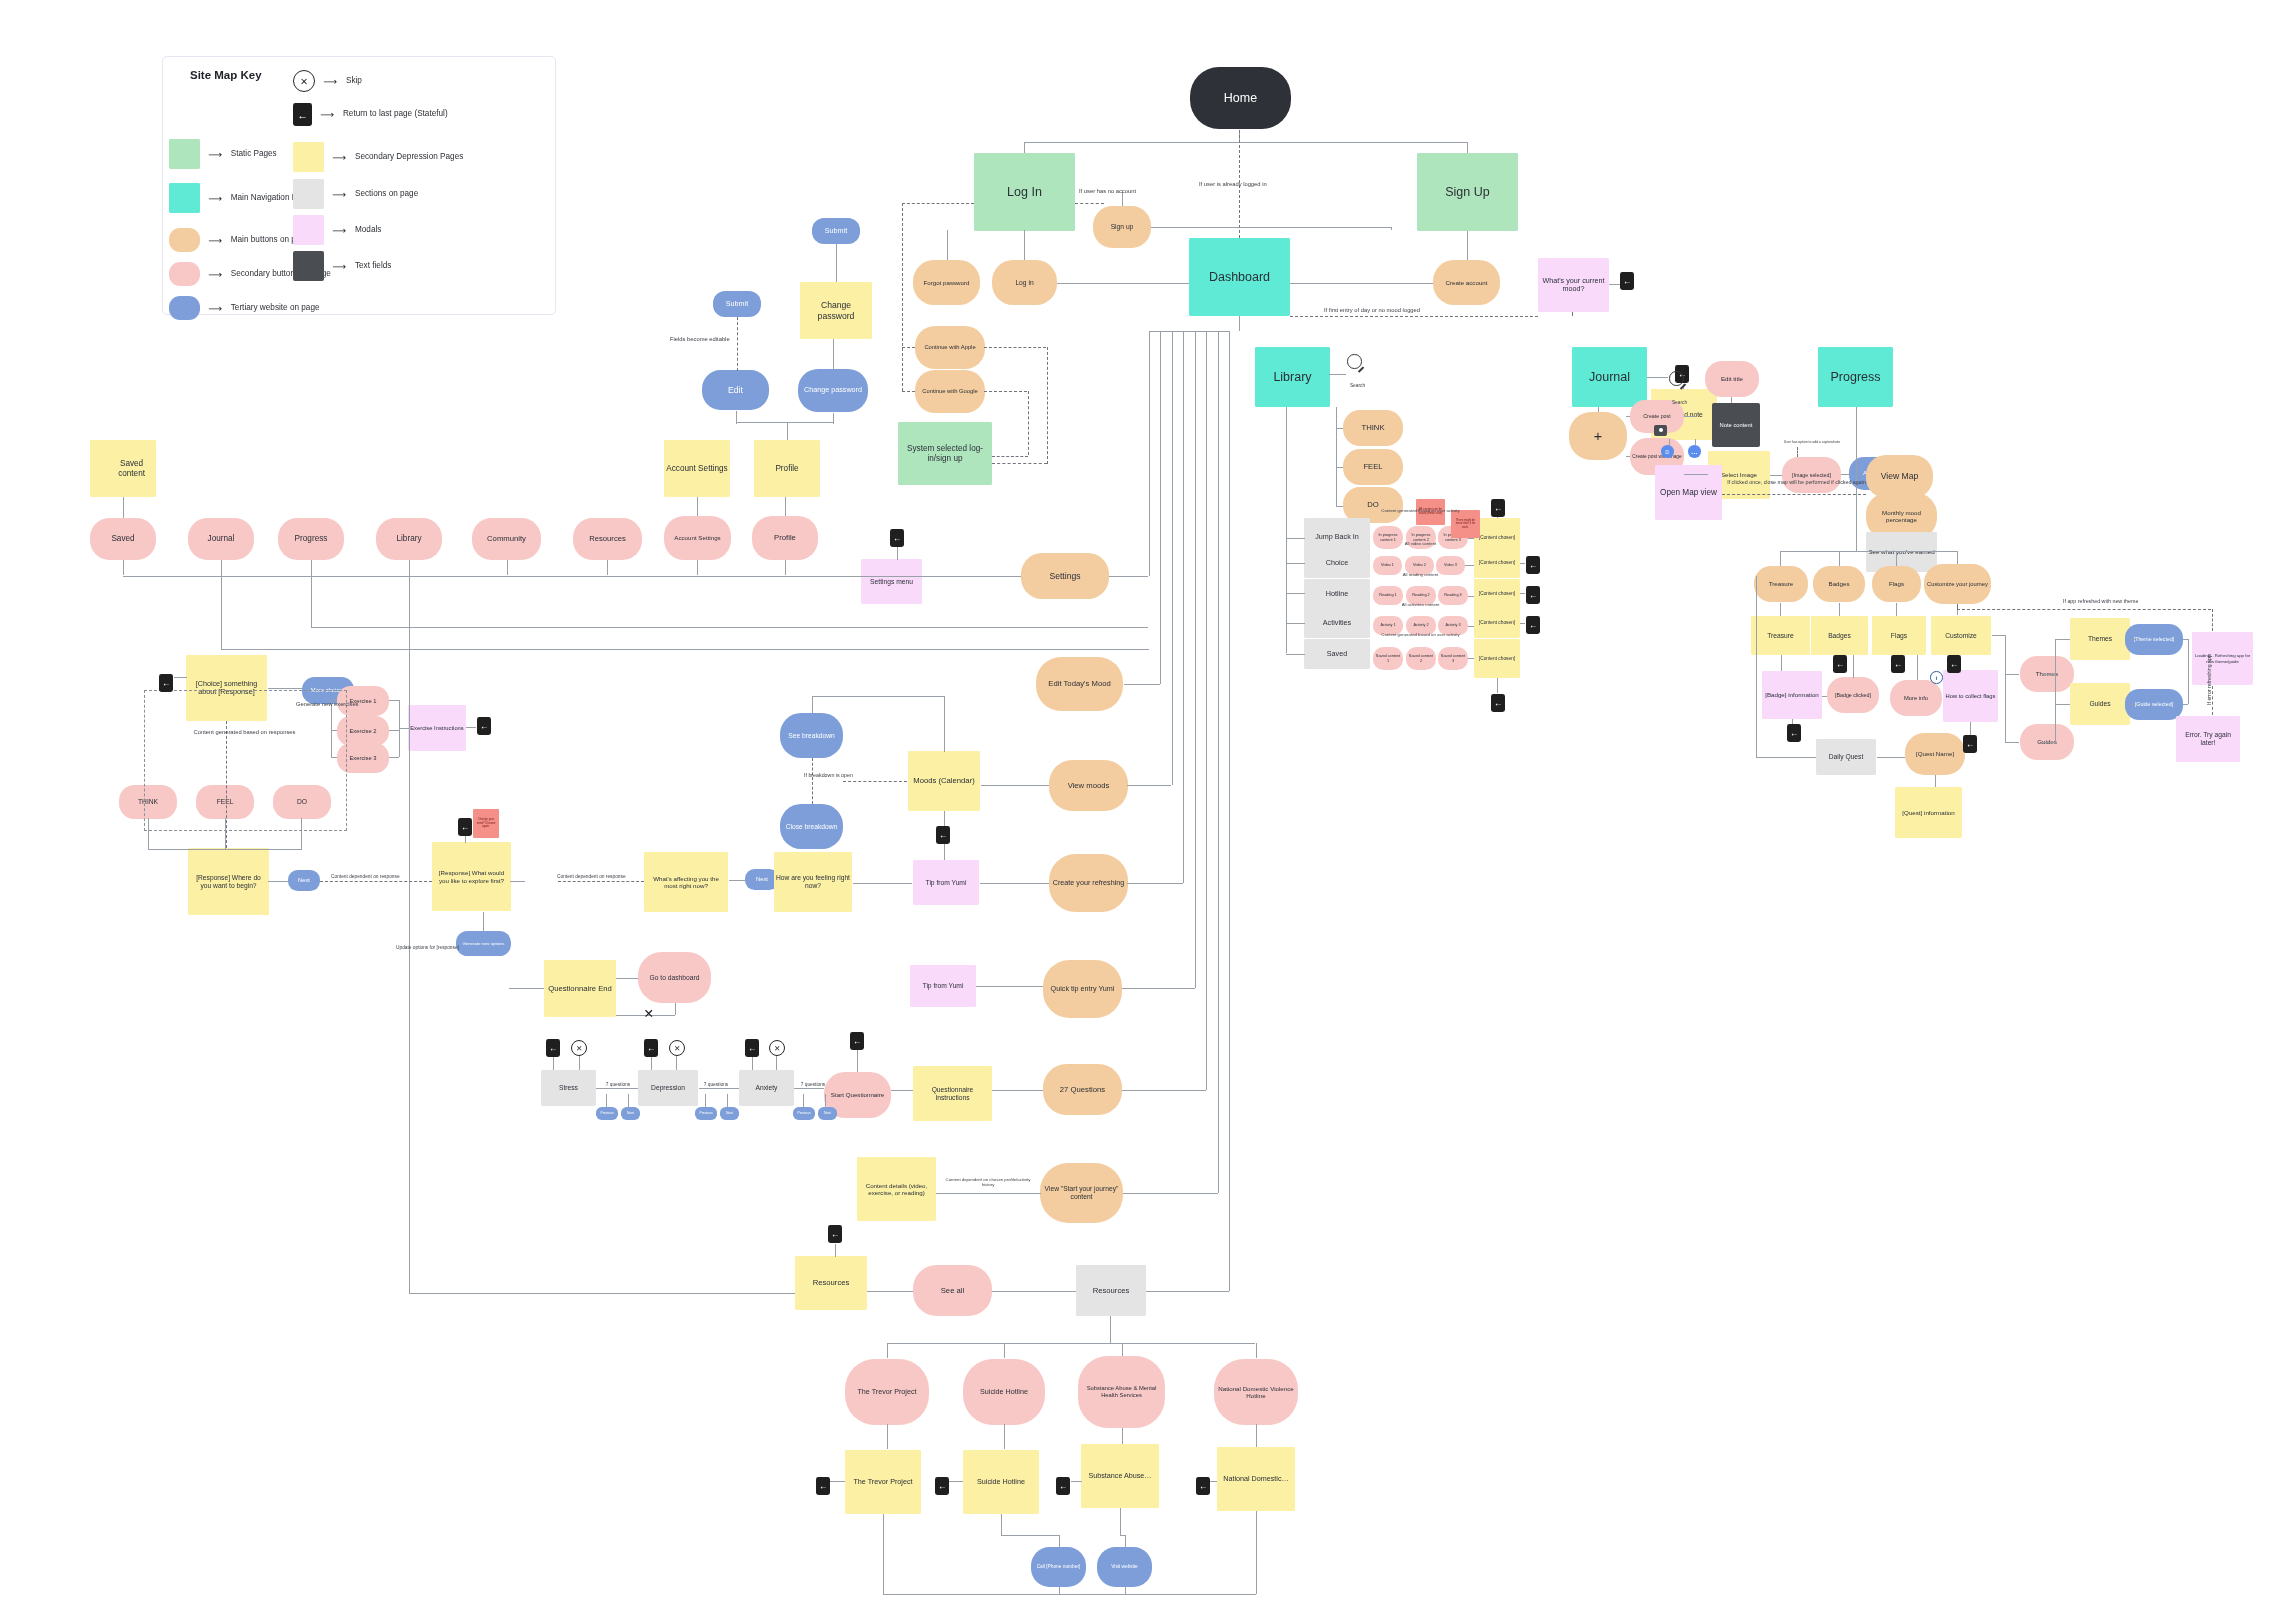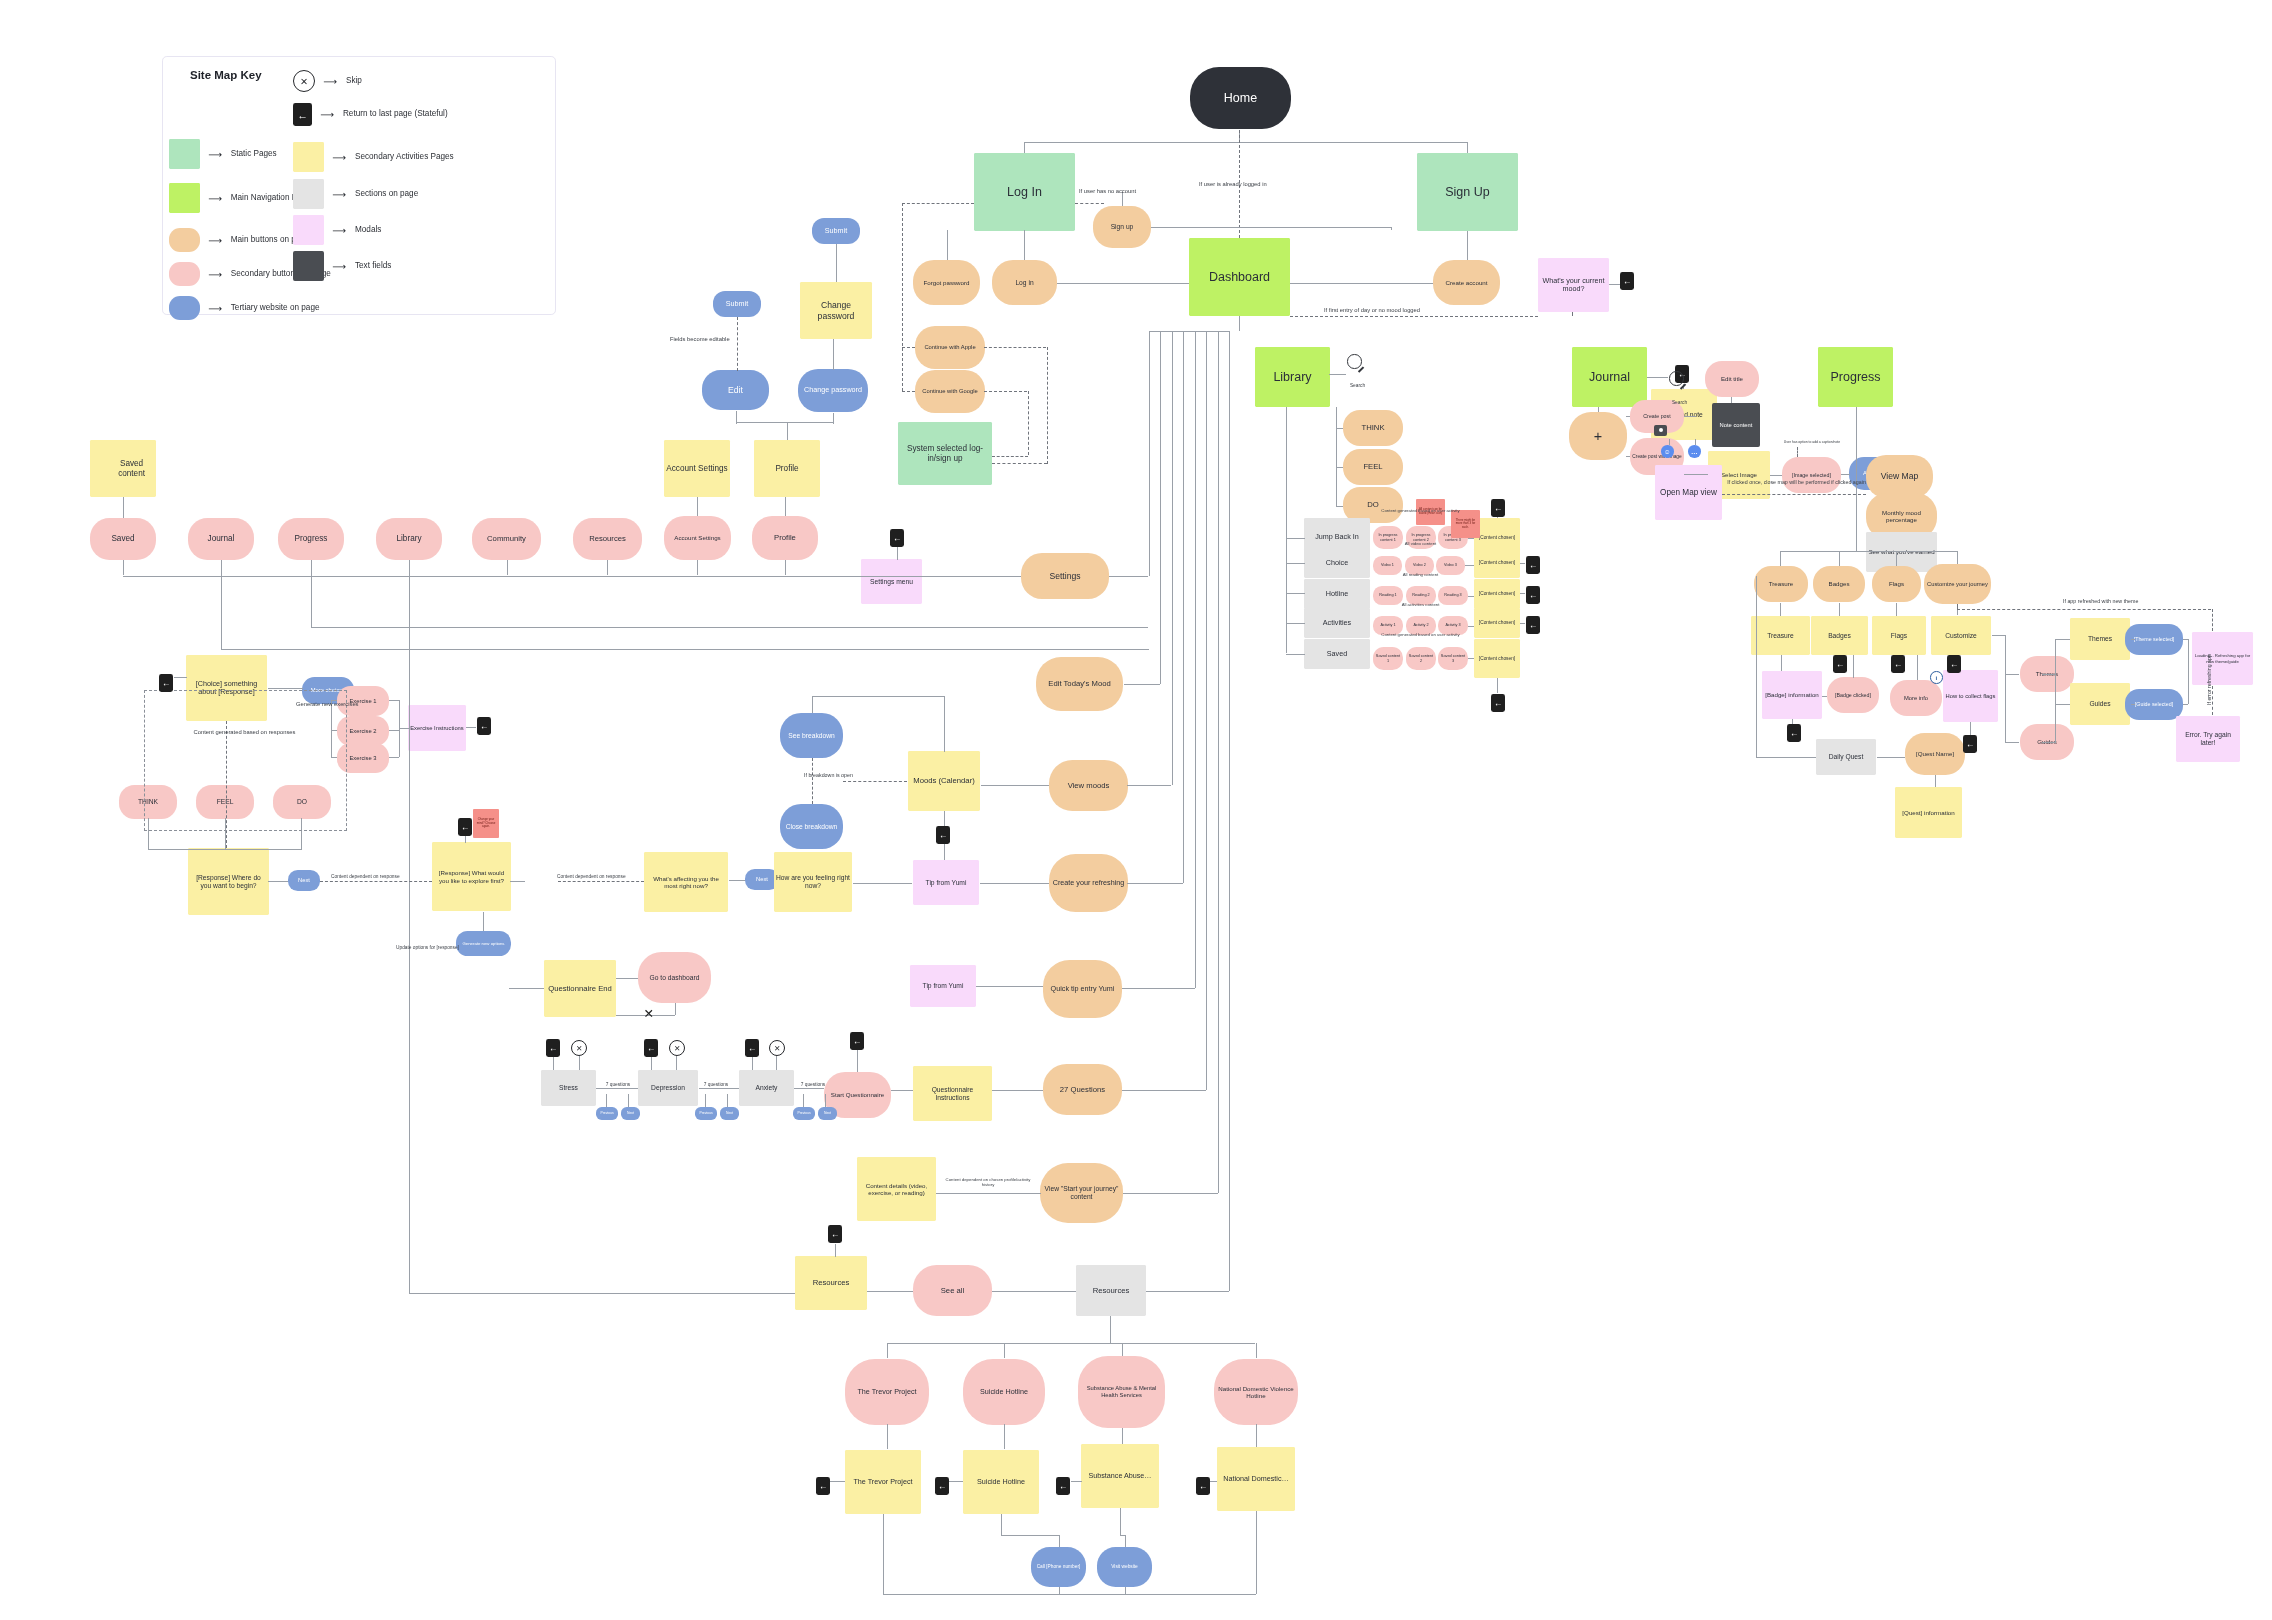--- a/index.html
+++ b/index.html
@@ -3,21 +3,21 @@
 <meta charset="utf-8">
 <style>
   html,body{margin:0;padding:0;background:#ffffff;}
   body{width:2273px;height:1620px;position:relative;overflow:hidden;
        font-family:"Liberation Sans","DejaVu Sans",sans-serif;color:#2b2f38;}
   #canvas{position:absolute;left:0;top:0;width:2273px;height:1620px;}
   .node{position:absolute;display:flex;align-items:center;justify-content:center;
         text-align:center;line-height:1.18;padding:1.9px;box-sizing:border-box;font-size:9px;}
   .home{background:#2e3138;color:#fff;border-radius:30px;}
   .static{background:#aee5bd;border-radius:1.4px;}
-  .nav{background:#bef264;border-radius:1.4px;}
+  .nav{background:#5eead4;border-radius:1.4px;}
   .subnav{background:#fbf0a4;border-radius:1.4px;}
   .section{background:#e4e4e4;border-radius:1.4px;}
   .modal{background:#f9dafb;border-radius:1.4px;}
   .mainbtn{background:#f3cd9f;}
   .secbtn{background:#f8c8c6;}
   .terbtn{background:#7d9ed8;color:#fff;}
   .textfield{background:#4a4d52;color:#fff;border-radius:1.9px;}
   .note{background:#f59089;color:#74201b;border-radius:1px;line-height:1.25;}
   .ln{position:absolute;background:#9aa0a8;}
   .dash-h{position:absolute;height:0!important;background:none;border-top:1px dashed #70747c;}
@@ -80,21 +80,21 @@
           <div class="legend-label">Skip</div>
         </div>
         <div class="legend-row" style="left: 130px; top: 46px;">
           <div class="icon icon-back" style="left: 0px; top: 0px; width: 19px; height: 23px; font-size: 10.6px; position: relative;">←</div>
           <span class="legend-arrow">⟶</span>
           <div class="legend-label">Return to last page (Stateful)</div>
         </div>
         <div class="legend-row" style="left: 130px; top: 85px;">
           <div class="node subnav legend-swatch" style="position: relative; width: 31px; height: 30px;"></div>
           <span class="legend-arrow">⟶</span>
-          <div class="legend-label">Secondary Activities Pages</div>
+          <div class="legend-label">Secondary Depression Pages</div>
         </div>
         <div class="legend-row" style="left: 130px; top: 122px;">
           <div class="node section legend-swatch" style="position: relative; width: 31px; height: 30px;"></div>
           <span class="legend-arrow">⟶</span>
           <div class="legend-label">Sections on page</div>
         </div>
         <div class="legend-row" style="left: 130px; top: 158px;">
           <div class="node modal legend-swatch" style="position: relative; width: 31px; height: 30px;"></div>
           <span class="legend-arrow">⟶</span>
           <div class="legend-label">Modals</div>

